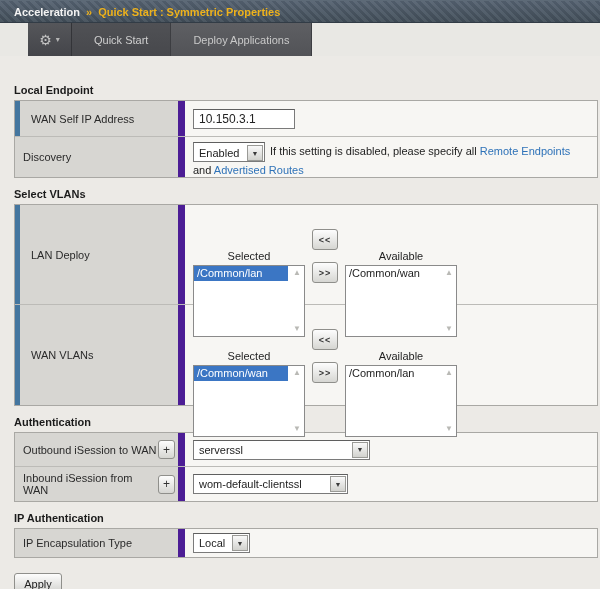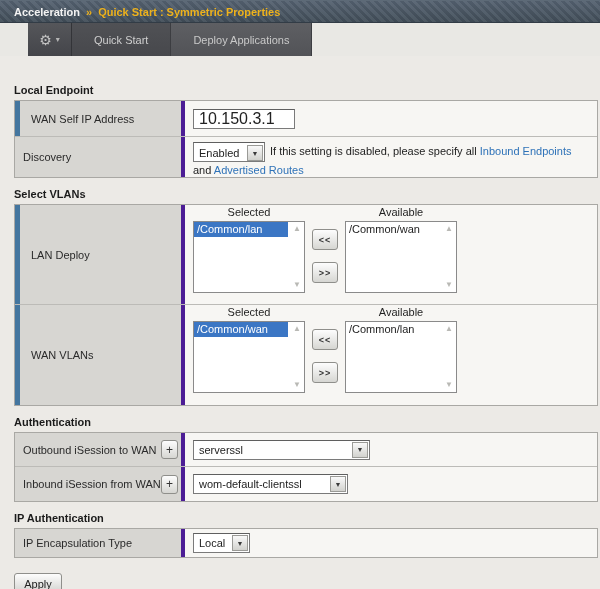--- a/index.html
+++ b/index.html
@@ -63,38 +63,38 @@
     width:584px;
     border:1px solid #a9a8a4;
     background:#f7f6f3;
     margin-bottom:10px;
   }
   .row { display:flex; border-bottom:1px solid #bcbbb7; }
   .row:last-child { border-bottom:none; }
   .lbl {
     width:170px; flex:none;
     background:#d7d6d2;
-    border-right:4px solid #4c1d95;
+    border-right:7px solid #4c1d95;
     display:flex; align-items:center;
     padding-left:8px;
     position:relative;
     color:#2a2a2a;
   }
   .row.required .lbl { padding-left:16px; }
   .reqbar { position:absolute; left:0; top:0; bottom:0; width:5px; background:#44769f; }
   .val { flex:1; padding:6px 8px; display:flex; align-items:center; }
   .r36 { height:36px; } .r40 { height:40px; } .r100 { height:100px; }
   .r34 { height:34px; } .r28 { height:28px; }
 
   
   .txtinput {
     width:102px; height:20px;
     border:1px solid #7a7a7a; border-top-color:#5f5f5f;
     padding:1px 5px;
-    font-family:"Liberation Sans", sans-serif; font-size:16px; color:#222;
+    font-family:"Liberation Sans", sans-serif; font-size:12px; color:#222;
     background:#fff;
   }
   .fselect {
     display:inline-flex; align-items:center;
     height:20px;
     border:1px solid #7a7a7a; border-top-color:#5f5f5f;
     background:#fff;
     cursor:pointer;
     vertical-align:middle;
     flex:none;
@@ -109,21 +109,21 @@
   }
   .w68 { width:72px;align-items:flex-end; } .w177 { width:177px;gap:14px; } .w155 { width:155px; } .w57 { width:57px; }
 
   
   .discovery-val { display:block; padding:5px 8px 2px 8px; line-height:16px; }
   .discovery-val .fselect { margin-right:5px; }
   a.lnk { color:#2e72b8; text-decoration:none; cursor:pointer; }
 
   
   .dual { display:flex; align-items:flex-start; padding-top:0; }
-  .listcol { display:flex; flex-direction:column; align-items:center; }
+  .listcol { display:flex; flex-direction:column; align-items:center;margin-top:44px; }
   .listhdr { height:16px; line-height:14px; color:#1f1f1f; }
   .listbox {
     width:112px; height:72px;
     border:1px solid #8a8a8a;
     background:#fff;
     position:relative;
     overflow:hidden;
   }
   .opt { height:15px; line-height:15px; padding-left:3px; width:94px; white-space:nowrap; overflow:hidden; cursor:default; }
   .opt.sel { background:#3b76c4; color:#fff; }
@@ -195,21 +195,21 @@
     </div>
     <div class="row r40">
       <div class="lbl">
         <span>Discovery</span>
       </div>
       <div class="val discovery-val">
         <span class="fselect w68">
             <span class="seltxt">Enabled</span>
             <span class="arrowbox">▼</span>
           </span><span>If this setting is disabled, please specify all</span>
-        <a class="lnk">Inbound Endpoints</a>
+        <a class="lnk">Remote Endpoints</a>
         <span>and</span>
         <a class="lnk">Advertised Routes</a>
       </div>
     </div>
   </div>
 
   
   <div class="section-title">Select VLANs</div>
   <div class="tbl">
 

